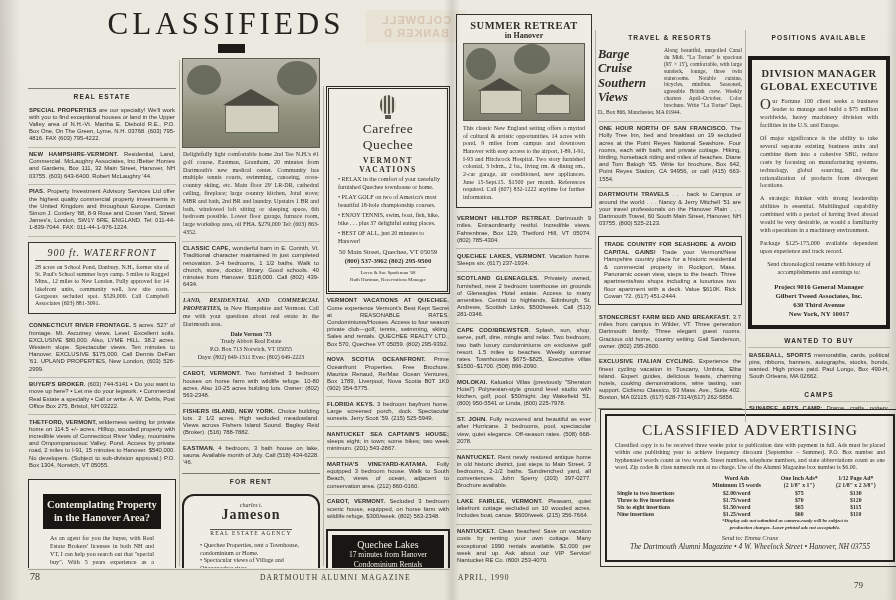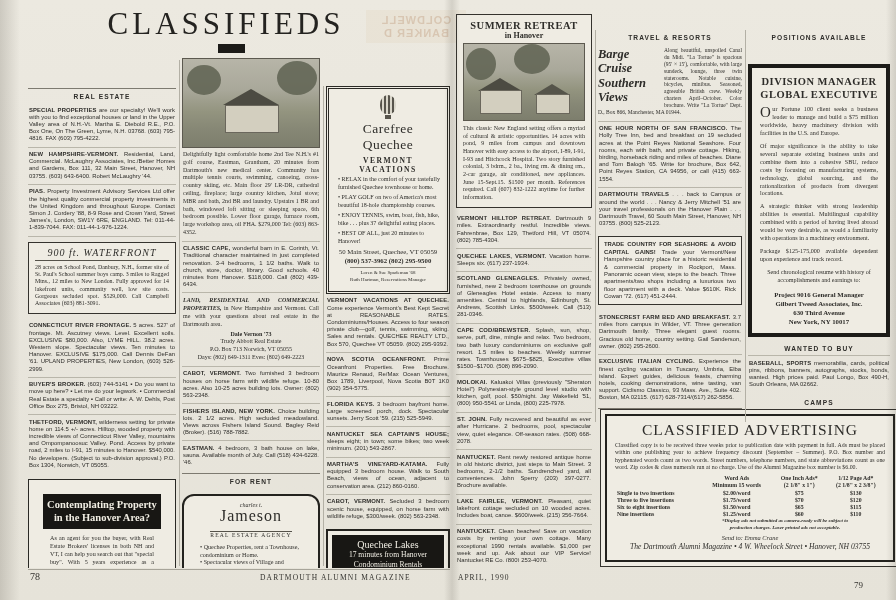--- a/index.html
+++ b/index.html
@@ -39,21 +39,21 @@
   .roof{position:absolute;width:0;height:0;}
 
   
   .vernon{font-family:"Liberation Serif",serif;font-size:6px;line-height:1.3;text-align:justify;padding:4px 1px;border-bottom:1px solid #b9b6aa;}
   .vernon .ctr{text-align:center;}
 
   
   .jameson{border:2px solid #23221e;border-radius:12px;padding:6px 8px;margin-top:6px;background:#efece3;font-family:"Liberation Serif",serif;}
   .jam-logo{text-align:center;line-height:1;}
   .jam-top{font-size:6px;font-style:italic;}
-  .jam-main{font-size:16px;font-weight:normal;letter-spacing:1px;}
+  .jam-main{font-size:14px;font-weight:bold;letter-spacing:1px;}
   .jam-sub{font-size:5.6px;letter-spacing:1.2px;border-top:1px solid #55524a;display:inline-block;padding-top:1px;margin-top:1px;}
   .jam-ul{margin:4px 0 2px;padding-left:8px;font-size:6.1px;line-height:1.3;list-style:none;}
   .jam-ul li:before{content:"• ";}
 
   
   .carefree{border:3px double #2a2925;padding:6px 7px;background:#efece3;font-family:"Liberation Serif",serif;text-align:center;}
   .balloon{width:16px;height:19px;margin:0 auto;border-radius:50% 50% 42% 42%;background:repeating-linear-gradient(90deg,#57544c 0 2px,#d9d6ca 2px 4px);}
   .basket{width:6px;height:4px;margin:1px auto 2px;background:#57544c;}
   .cf-title{font-size:13.5px;letter-spacing:0.5px;}
   .cf-sub{font-size:7.6px;font-weight:bold;letter-spacing:1.5px;margin:3px 0 2px;}
@@ -78,21 +78,21 @@
 
   
   .barge{border-bottom:1px solid #b9b6aa;padding:3px 0 5px;}
   .barge-t{float:left;width:66px;font-family:"Liberation Serif",serif;font-style:italic;font-weight:bold;font-size:12.5px;line-height:1.15;}
   .barge-b{font-family:"Liberation Serif",serif;font-size:5.5px;line-height:1.25;text-align:justify;}
 
   
   .trade{border:1px solid #35332e;padding:4px 5px;margin:5px 0;font-size:5.9px;line-height:1.25;text-align:justify;background:#efece3;}
 
   
-  .dm{border:4px solid #1c1b18;padding:7px 8px;background:#efece3;font-family:"Liberation Serif",serif;margin-top:20px;}
+  .dm{border:4px solid #1c1b18;padding:7px 8px;background:#efece3;font-family:"Liberation Serif",serif;margin-top:12px;}
   .dm-t{text-align:center;font-weight:bold;font-size:10.5px;line-height:1.25;letter-spacing:0.5px;margin-bottom:5px;}
   .dm-p{font-size:6.1px;line-height:1.3;text-align:justify;margin:0 0 5px;}
   .dropcap{float:left;font-size:15px;line-height:0.85;padding-right:1.5px;}
   .dm-c{text-align:center;font-weight:bold;font-size:6.8px;line-height:1.35;margin-top:2px;}
 
   
   .ca{position:absolute;left:600px;top:409px;width:290px;height:148px;border:1px solid #35332e;padding:4px;background:#efece3;}
   .ca-inner{border:2px solid #23221e;height:100%;box-sizing:border-box;padding:4px 8px;font-family:"Liberation Serif",serif;}
   .ca-title{text-align:center;font-size:15.5px;letter-spacing:1px;margin:1px 0 3px;}
   .ca-intro{font-size:5.9px;line-height:1.25;text-align:justify;}

